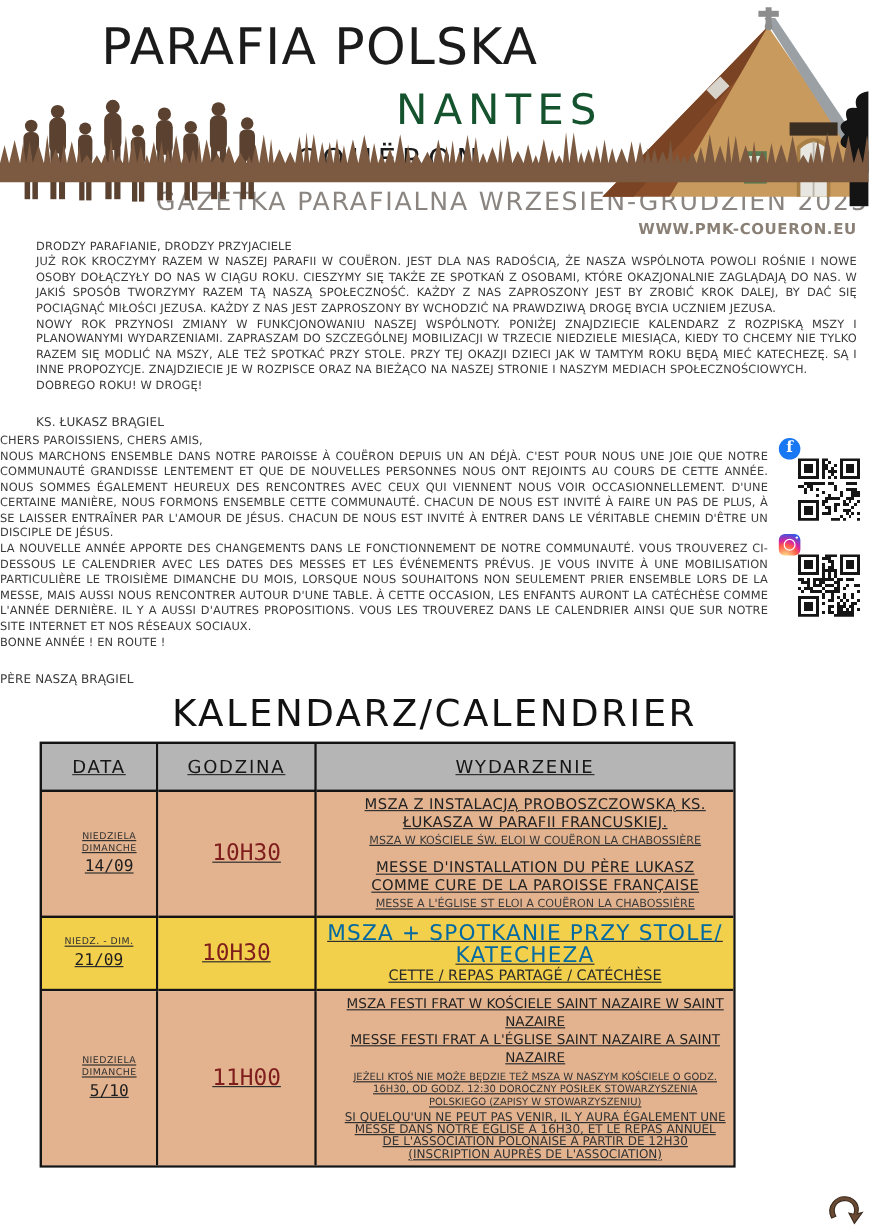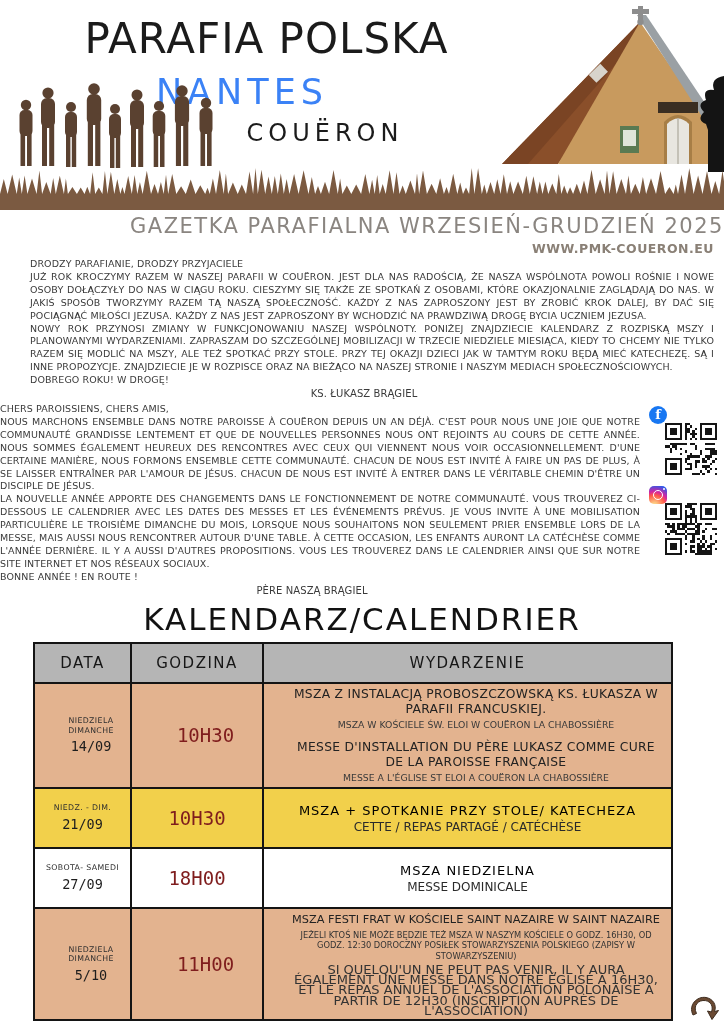--- a/index.html
+++ b/index.html
@@ -3,85 +3,85 @@
 <meta charset="utf-8">
 <style>
   * { margin:0; padding:0; box-sizing:border-box; }
   html,body { background:#fff; }
   .page {
     position:relative; width:724px; height:1024px; margin:0 auto;
     background:#ffffff; overflow:hidden;
     font-family:"DejaVu Sans", sans-serif; color:#303030;
   }
   
-  .header { position:relative; height:210px; }
+  .header { position:relative; height:152px; }
   .t1 { position:absolute; left:14px; top:14px; width:505px; text-align:center;
         font-size:42px; letter-spacing:1px; color:#1b1b1b; white-space:nowrap; }
-  .t2 { position:absolute; left:156px; top:72px; width:330px; text-align:left;
-        font-size:35px; letter-spacing:5px; color:#3b82f6; }
+  .t2 { position:absolute; left:172px; top:72px; width:330px; text-align:right;
+        font-size:35px; letter-spacing:5px; color:#14532d; }
   .t3 { position:absolute; left:160px; top:119px; width:330px; text-align:center;
         font-size:24px; letter-spacing:5px; color:#1b1b1b; }
   .people-svg { position:absolute; left:6px; top:74px; }
   .church-svg { position:absolute; right:0; top:6px; }
   .grass-svg  { position:absolute; left:0; bottom:0; }
   
   .masthead { margin-top:4px; }
   .gaz  { margin-left:130px; text-align:center; font-size:21px; letter-spacing:1.5px;
           color:#8a8580; white-space:nowrap; }
   .site { text-align:right; padding-right:10px; margin-top:3px;
           font-size:12.5px; font-weight:bold; letter-spacing:0.5px; color:#8a8076; }
   
   .letter { padding:2px 10px 0 30px; font-size:9.5px; line-height:12.9px;
             text-align:justify; color:#3a3a3a; letter-spacing:0.1px; }
   .salut { text-align:left; }
   .closing { text-align:left; }
-  .sig { text-align:center; padding-right:16px; font-size:10px; margin-top:1px; }
+  .sig { text-align:left; padding-right:16px; font-size:10px; margin-top:18px; }
   .fr-wrap { display:flex; align-items:flex-start; }
   .fr-text { flex:1; }
   .social-col { width:80px; padding:10px 4px 0 6px; display:flex; flex-direction:column;
                 gap:16px; align-items:center; }
   .qr-block { position:relative; width:68px; height:64px; }
   .qr-block svg { position:absolute; right:2px; bottom:0; background:#fff; }
   .fb-icon { position:absolute; left:-2px; top:-5px; width:18px; height:18px;
              border-radius:50%; background:#1877f2; color:#fff; font-weight:bold;
              font-size:13px; line-height:18px; text-align:center;
              font-family:"DejaVu Serif", serif; }
   .ig-icon { position:absolute; left:-2px; top:-5px; width:18px; height:18px; border-radius:5px;
              background:radial-gradient(circle at 30% 110%, #fdf497 0%, #fd5949 45%, #d6249f 60%, #285aeb 90%); }
   .ig-icon::before { content:""; position:absolute; left:4px; top:4px; width:8px; height:8px;
              border:1.6px solid #fff; border-radius:50%; }
   .ig-icon::after { content:""; position:absolute; right:2.5px; top:2.5px; width:2px; height:2px;
              background:#fff; border-radius:50%; }
   
   .cal-heading { text-align:center; font-size:31px; letter-spacing:2px; color:#121212;
                  margin:3px 0 5px; }
-  .cal { margin-left:33px; width:640px; border:2.5px solid #141414; background:#fff; }
+  .cal { margin-left:33px; width:580px; border:2.5px solid #141414; background:#fff;text-decoration:underline; }
   .cal-row { display:grid; grid-template-columns:97px 132px 1fr; }
   .cell { border-right:2.5px solid #141414; border-bottom:2.5px solid #141414;
           display:flex; flex-direction:column; align-items:center; justify-content:center;
           text-align:center; padding:3px 6px; }
   .cell:last-child { border-right:none; }
   .cal-row:last-child .cell { border-bottom:none; }
   .head .cell { background:#b5b5b5; height:40px; font-size:15px; letter-spacing:1.5px;
                 color:#161616; }
   .row-peach .cell { background:#e3b38f;padding-left:23px; }
   .row-yellow .cell { background:#f2d04b; }
   .row-white .cell { background:#ffffff; }
   .r1 .cell { min-height:104px; } .r2 .cell { min-height:60px; }
   .r3 .cell { min-height:60px; } .r4 .cell { min-height:86px; }
   .day  { font-size:7.8px; letter-spacing:0.4px; line-height:9.5px; max-width:78px; color:#2f2f2f; }
   .date { font-family:"DejaVu Sans Mono", monospace; font-size:13.5px; margin-top:3px; color:#1d1d1d; }
   .time { font-family:"DejaVu Sans Mono", monospace; font-size:19px; color:#7f1d1d; }
   .ev-main  { font-size:12.3px; line-height:15.5px; letter-spacing:0.3px; color:#222; }
   .ev-sub   { font-size:9.3px;  line-height:12px;  margin-top:1px; color:#3a3a3a; }
-  .ev-big   { font-size:13px; letter-spacing:1px; line-height:19px; color:#000000; }
+  .ev-big   { font-size:18px; letter-spacing:1px; line-height:19px; color:#0369a1; }
   .ev-med   { font-size:12px; line-height:15px; color:#2a2a2a; }
   .ev-main2 { font-size:11.3px; line-height:15px; color:#222; }
   .ev-note  { font-size:8.3px; line-height:10.8px; margin-top:3px; color:#333; }
-  .ev-note2 { font-size:13px; line-height:10.2px; margin-top:3px; color:#333; }
+  .ev-note2 { font-size:10px; line-height:10.2px; margin-top:3px; color:#333; }
   .gap9 { height:9px; }
   .arrow-icon { position:absolute; right:4px; bottom:2px; }
 </style>
 </head>
 <body>
 
 <div class="page">
 
   <div class="header">
     <div class="t1">PARAFIA POLSKA</div>
@@ -493,44 +493,32 @@
       </div>
       <div class="cell">
         <span class="time">10H30</span>
       </div>
       <div class="cell">
         <div class="ev-big">MSZA + SPOTKANIE PRZY STOLE/ KATECHEZA</div>
         <div class="ev-med">CETTE / REPAS PARTAGÉ / CATÉCHÈSE</div>
       </div>
     </div>
 
-    <div class="cal-row row-white r3">
-      <div class="cell">
-        <span class="day">SOBOTA- SAMEDI</span>
-        <span class="date">27/09</span>
-      </div>
-      <div class="cell">
-        <span class="time">18H00</span>
-      </div>
-      <div class="cell">
-        <div class="ev-big">MSZA NIEDZIELNA</div>
-        <div class="ev-med">MESSE DOMINICALE</div>
-      </div>
-    </div>
 
     <div class="cal-row row-peach r4">
       <div class="cell">
         <span class="day">NIEDZIELA DIMANCHE</span>
         <span class="date">5/10</span>
       </div>
       <div class="cell">
         <span class="time">11H00</span>
       </div>
       <div class="cell">
         <div class="ev-main2">MSZA FESTI FRAT W KOŚCIELE SAINT NAZAIRE W SAINT NAZAIRE</div>
+        <div class="ev-main2">MESSE FESTI FRAT A L'ÉGLISE SAINT NAZAIRE A SAINT NAZAIRE</div>
         <div class="ev-note">JEŻELI KTOŚ NIE MOŻE BĘDZIE TEŻ MSZA W NASZYM KOŚCIELE O GODZ. 16H30, OD GODZ. 12:30 DOROCZNY POSIŁEK STOWARZYSZENIA POLSKIEGO (ZAPISY W STOWARZYSZENIU)</div>
         <div class="ev-note2">SI QUELQU'UN NE PEUT PAS VENIR, IL Y AURA ÉGALEMENT UNE MESSE DANS NOTRE ÉGLISE À 16H30, ET LE REPAS ANNUEL DE L'ASSOCIATION POLONAISE À PARTIR DE 12H30 (INSCRIPTION AUPRÈS DE L'ASSOCIATION)</div>
       </div>
     </div>
   </div>
 
   <svg class="arrow-icon" width="34" height="30" viewBox="0 0 34 30">
     <path d="M7,23 C2,13 11,4 20,5.5 C27,6.8 31,13 28.5,19.5 L32.5,18.5 L26,27.5 L21.5,19 L25.5,20 C27.5,14.5 25,9.5 19.5,8.6 C12.5,7.5 6.5,13.5 10.5,21.5 Z" fill="#6b4a33" stroke="#3d2c1f" stroke-width="1"></path>
   </svg>
 

